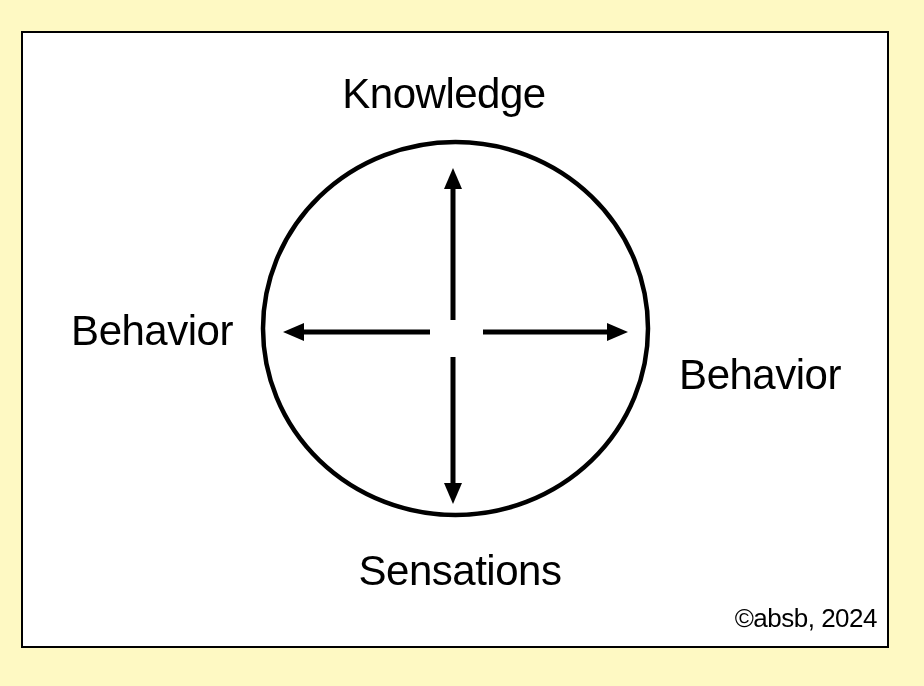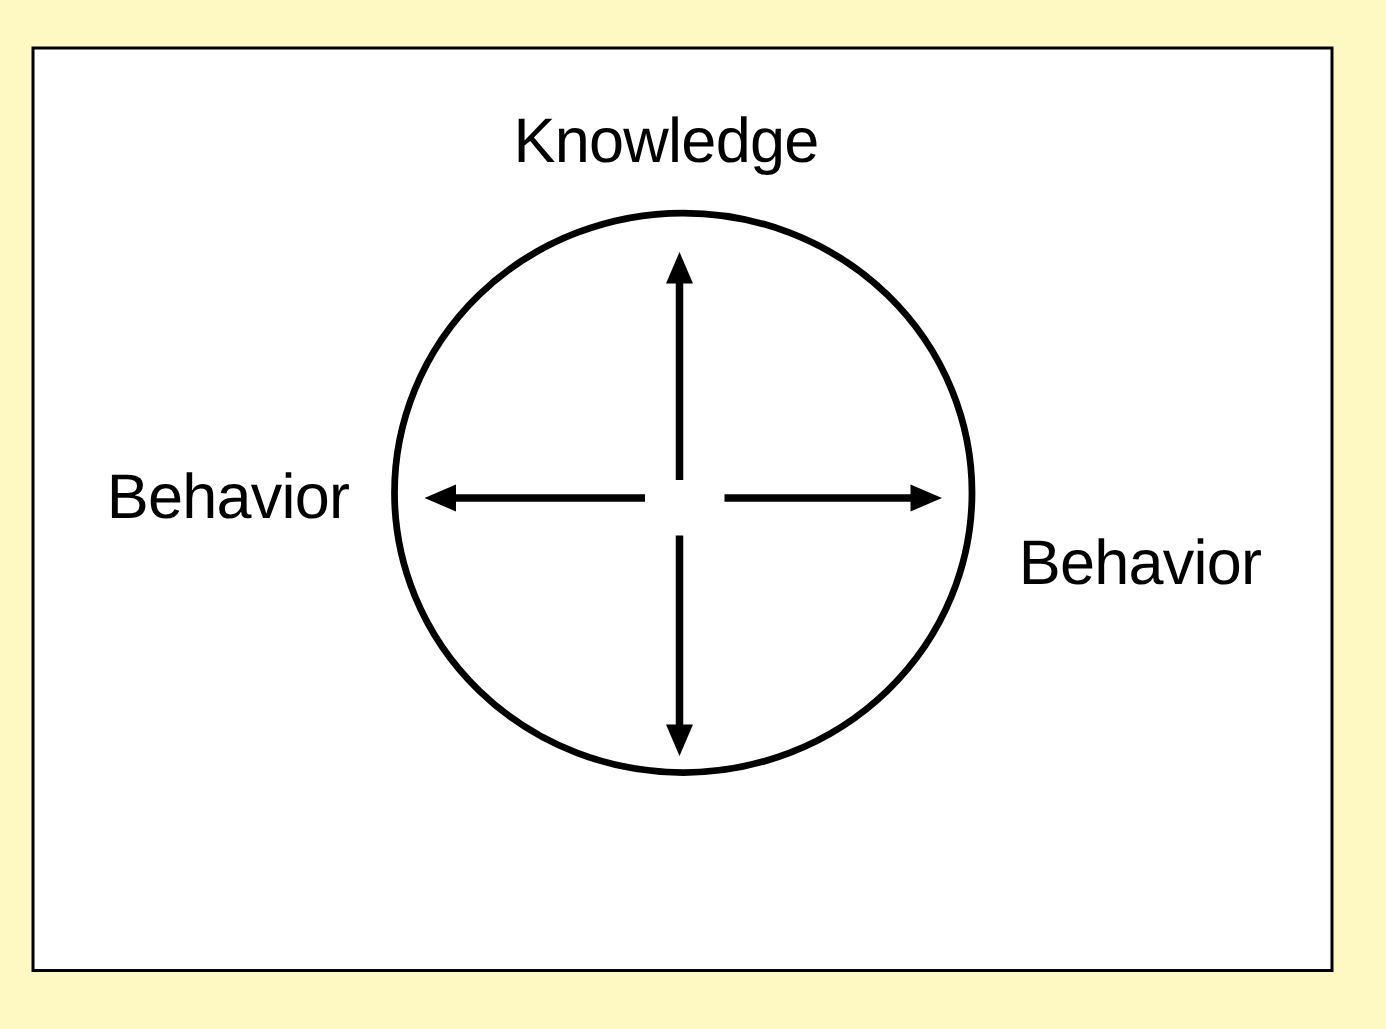--- a/index.html
+++ b/index.html
@@ -88,15 +88,17 @@
       <polygon points="628,332 607,323 607,341" stroke="none"></polygon>
     </g>
   </svg>
 
   <div class="label" style="left:444px; top:94px;">Knowledge</div>
 
   <div class="label" style="left:152px; top:331px;">Behavior</div>
 
   <div class="label" style="left:760px; top:331px;margin-top:44px;">Behavior</div>
 
+  <div class="label" style="left:460px; top:571px;">Sensations</div>
 
+  <div class="copyright">©absb, 2024</div>
 
 </div>
 
 </body></html>

